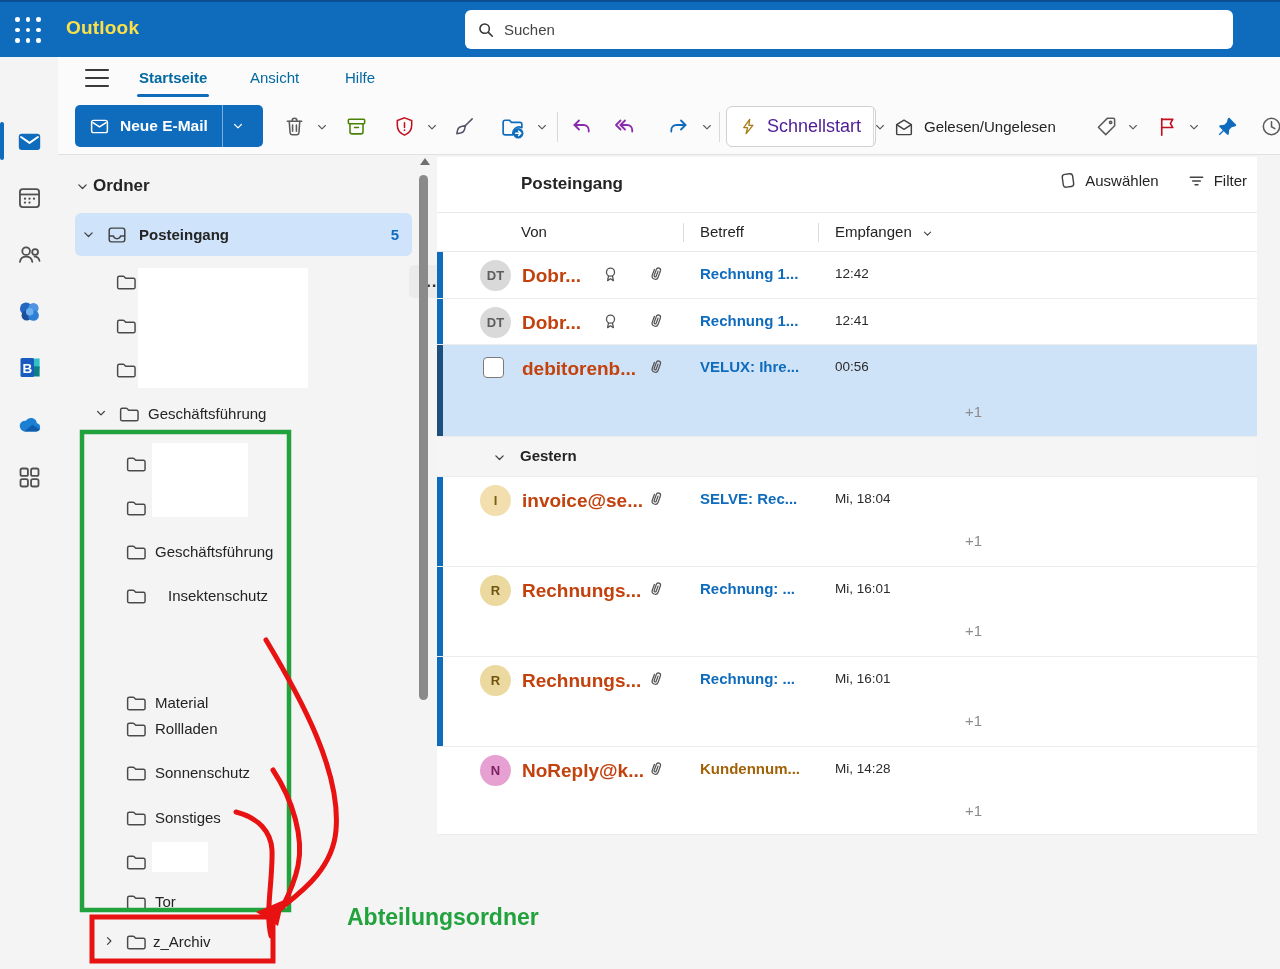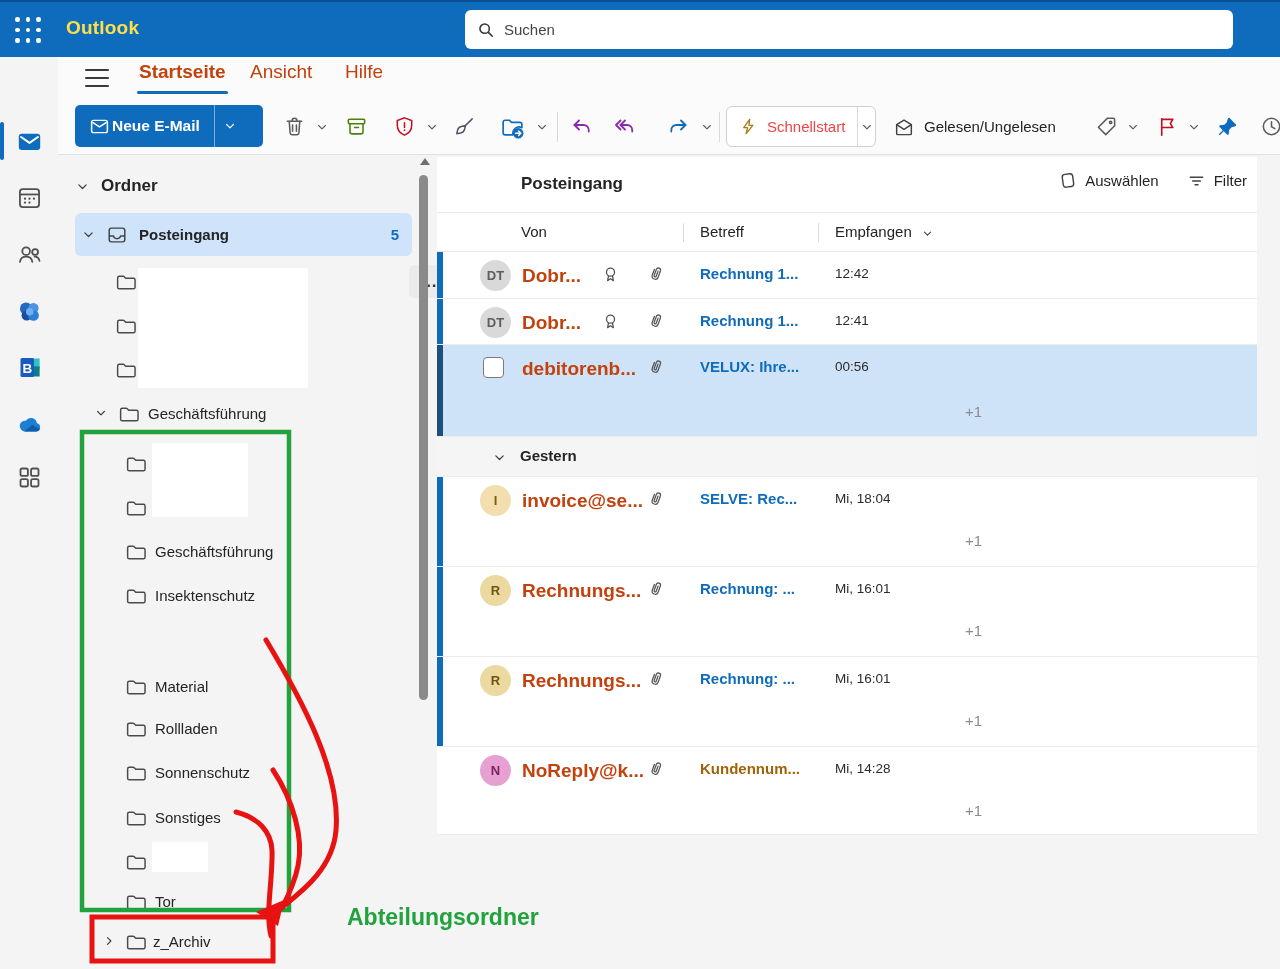--- a/index.html
+++ b/index.html
@@ -18,42 +18,42 @@
 
   
   .rail { position:absolute; left:0; top:57px; width:58px; height:912px; background:#f4f4f4; }
   .rail-btn { position:absolute; left:16px; width:27px; height:27px; cursor:pointer; }
   .rail-ind { position:absolute; left:0; top:65px; width:4px; height:38px; border-radius:3px; background:#0f6cbd; }
 
   
   .ribbon { position:absolute; left:58px; top:57px; width:1222px; height:98px; background:#fbfbfb; border-bottom:1px solid #e1e1e1; overflow:hidden; }
   .hamburger { position:absolute; left:27px; top:12px; width:24px; height:18px; display:flex; flex-direction:column; justify-content:space-between; cursor:pointer; }
   .hamburger i { height:2.4px; background:#3a3a3a; border-radius:2px; }
-  .tab { position:absolute; top:0; font-size:19px; color:#c2410c; cursor:pointer; padding:4px 2px; }
+  .tab { position:absolute; top:8px; font-size:15px; color:#0369a1; cursor:pointer; padding:4px 2px; }
   .tab.active { font-weight:bold; }
   .tab.active::after { content:""; position:absolute; left:0; right:0; bottom:-7px; height:3px; border-radius:2px; background:#0f6cbd; }
   .tbar { position:absolute; left:0; top:43px; width:1222px; height:55px; }
   .tbtn { position:absolute; top:5px; height:42px; display:flex; align-items:center; cursor:pointer; }
   .newmail { left:17px; width:188px; background:#0f6cbd; border-radius:5px; color:#fff; }
-  .newmail .nm-main { display:flex; align-items:center; gap:2px; padding:0 14px; height:100%;justify-content:flex-end; }
+  .newmail .nm-main { display:flex; align-items:center; gap:10px; padding:0 14px; height:100%;justify-content:flex-end; }
   .newmail .nm-label { font-size:15.5px; font-weight:600; }
   .newmail .nm-split { width:31px; height:100%; border-left:1px solid rgba(255,255,255,.45); display:flex; align-items:center; justify-content:center; }
   .ticon { position:absolute; top:15px; width:23px; height:23px; cursor:pointer; }
   .tchev { position:absolute; top:21px; width:12px; height:12px; cursor:pointer; }
   .tdiv { position:absolute; top:12px; width:1px; height:30px; background:#d9d9d9; }
   .qsbtn { position:absolute; left:668px; top:6px; width:150px; height:41px; border:1px solid #d1d1d1; border-radius:6px; background:#fff; display:flex; align-items:center; cursor:pointer; }
   .qsbtn .qs-main { display:flex; align-items:center; gap:9px; padding:0 12px; height:100%; }
-  .qsbtn .qs-label { font-size:15px; color:#ef4444; }
+  .qsbtn .qs-label { font-size:18px; color:#4c1d95; }
   .qsbtn .qs-split { width:30px; height:100%; border-left:1px solid #d9d9d9; display:flex; align-items:center; justify-content:center; }
   .gul { position:absolute; left:835px; top:6px; height:41px; display:flex; align-items:center; gap:9px; cursor:pointer; }
   .gul .gul-label { font-size:15px; color:#242424; }
 
   
   .sidebar { position:absolute; left:58px; top:155px; width:379px; height:814px; background:#f4f4f4; }
-  .sb-title { position:absolute; left:18px; top:17px; height:28px; display:flex; align-items:center; gap:12px; cursor:pointer; }
+  .sb-title { position:absolute; left:18px; top:17px; height:28px; display:flex; align-items:center; gap:4px; cursor:pointer; }
   .sb-title .t { font-size:17px; font-weight:bold; color:#242424; }
   .srow { position:absolute; left:17px; width:337px; height:44px; display:flex; align-items:center; cursor:pointer; border-radius:6px; }
   .srow .lbl { font-size:15px; color:#242424; white-space:nowrap; }
   .srow.sel { background:#cfe4fa; height:43px; }
   .srow.sel .lbl { font-weight:600; }
   .count { position:absolute; right:13px; font-size:15px; font-weight:600; color:#0f6cbd; }
   .more-btn { position:absolute; left:351px; top:110px; width:40px; height:33px; background:#ebebeb; border-radius:5px; display:flex; align-items:center; justify-content:center; font-size:17px; font-weight:bold; color:#333; letter-spacing:1px; cursor:pointer; }
   .sb-scroll { position:absolute; left:361px; top:20px; width:9px; height:525px; border-radius:5px; background:#8a8a8a; cursor:pointer; }
   .sb-up { position:absolute; left:362px; top:3px; width:0; height:0; border-left:5px solid transparent; border-right:5px solid transparent; border-bottom:7px solid #707070; }
 
@@ -410,23 +410,23 @@
     <div class="srow" style="top:374px">
         <svg class="ic" style="margin-left:50px" width="21" height="21" viewBox="0 0 20 20" fill="none" stroke="#4a4a4a" stroke-width="1.4" stroke-linejoin="round">
           <path d="M2.5 6.6c0-.9.7-1.6 1.6-1.6h3.6c.4 0 .8.2 1.1.5l1.4 1.4h7.3c.9 0 1.6.7 1.6 1.6v6.9c0 .9-.7 1.6-1.6 1.6H4.1c-.9 0-1.6-.7-1.6-1.6V6.6z"></path>
         </svg>
         <span class="lbl" style="margin-left:9px">Geschäftsführung</span>
       </div>
     <div class="srow" style="top:418px">
         <svg class="ic" style="margin-left:50px" width="21" height="21" viewBox="0 0 20 20" fill="none" stroke="#4a4a4a" stroke-width="1.4" stroke-linejoin="round">
           <path d="M2.5 6.6c0-.9.7-1.6 1.6-1.6h3.6c.4 0 .8.2 1.1.5l1.4 1.4h7.3c.9 0 1.6.7 1.6 1.6v6.9c0 .9-.7 1.6-1.6 1.6H4.1c-.9 0-1.6-.7-1.6-1.6V6.6z"></path>
         </svg>
-        <span class="lbl" style="margin-left:9px">Insektenschutz</span>
-      </div>
-    <div class="srow" style="top:509px">
+        <span class="lbl" style="margin-left:22px">Insektenschutz</span>
+      </div>
+    <div class="srow" style="top:525px">
         <svg class="ic" style="margin-left:50px" width="21" height="21" viewBox="0 0 20 20" fill="none" stroke="#4a4a4a" stroke-width="1.4" stroke-linejoin="round">
           <path d="M2.5 6.6c0-.9.7-1.6 1.6-1.6h3.6c.4 0 .8.2 1.1.5l1.4 1.4h7.3c.9 0 1.6.7 1.6 1.6v6.9c0 .9-.7 1.6-1.6 1.6H4.1c-.9 0-1.6-.7-1.6-1.6V6.6z"></path>
         </svg>
         <span class="lbl" style="margin-left:9px">Material</span>
       </div>
     <div class="srow" style="top:551px">
         <svg class="ic" style="margin-left:50px" width="21" height="21" viewBox="0 0 20 20" fill="none" stroke="#4a4a4a" stroke-width="1.4" stroke-linejoin="round">
           <path d="M2.5 6.6c0-.9.7-1.6 1.6-1.6h3.6c.4 0 .8.2 1.1.5l1.4 1.4h7.3c.9 0 1.6.7 1.6 1.6v6.9c0 .9-.7 1.6-1.6 1.6H4.1c-.9 0-1.6-.7-1.6-1.6V6.6z"></path>
         </svg>
         <span class="lbl" style="margin-left:9px">Rollladen</span>

